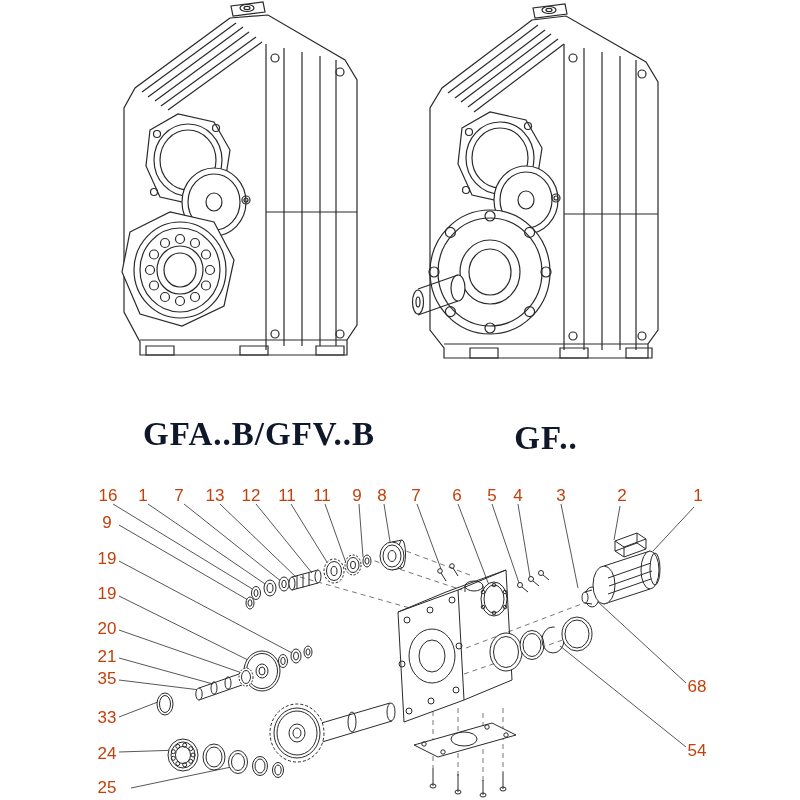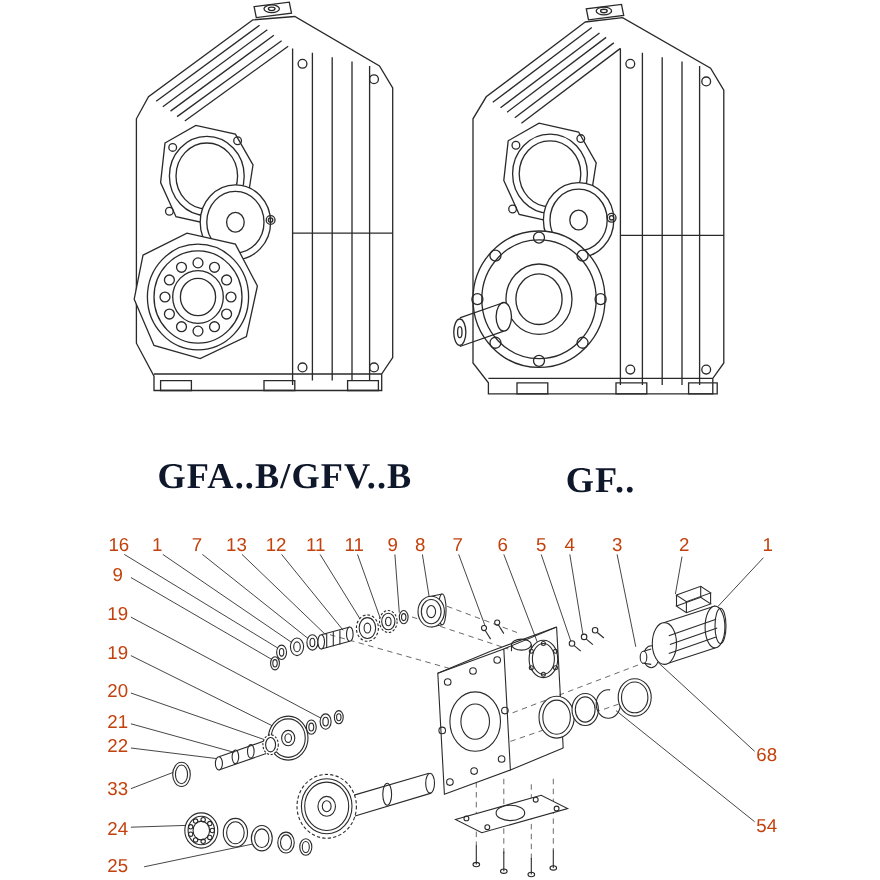--- a/index.html
+++ b/index.html
@@ -378,21 +378,21 @@
 <div class="part-num" style="left:518px;top:496px">4</div>
 <div class="part-num" style="left:561px;top:496px">3</div>
 <div class="part-num" style="left:622px;top:496px">2</div>
 <div class="part-num" style="left:698px;top:496px">1</div>
 
 <div class="part-num" style="left:107px;top:523px">9</div>
 <div class="part-num" style="left:107px;top:559px">19</div>
 <div class="part-num" style="left:107px;top:594px">19</div>
 <div class="part-num" style="left:107px;top:629px">20</div>
 <div class="part-num" style="left:107px;top:657px">21</div>
-<div class="part-num" style="left:107px;top:679px">22</div>
+<div class="part-num" style="left:107px;top:679px">35</div>
 <div class="part-num" style="left:107px;top:718px">33</div>
 <div class="part-num" style="left:107px;top:754px">24</div>
 <div class="part-num" style="left:107px;top:788px">25</div>
 
 <div class="part-num" style="left:697px;top:687px">68</div>
 <div class="part-num" style="left:697px;top:751px">54</div>
 
 </div>
 
 </body></html>

